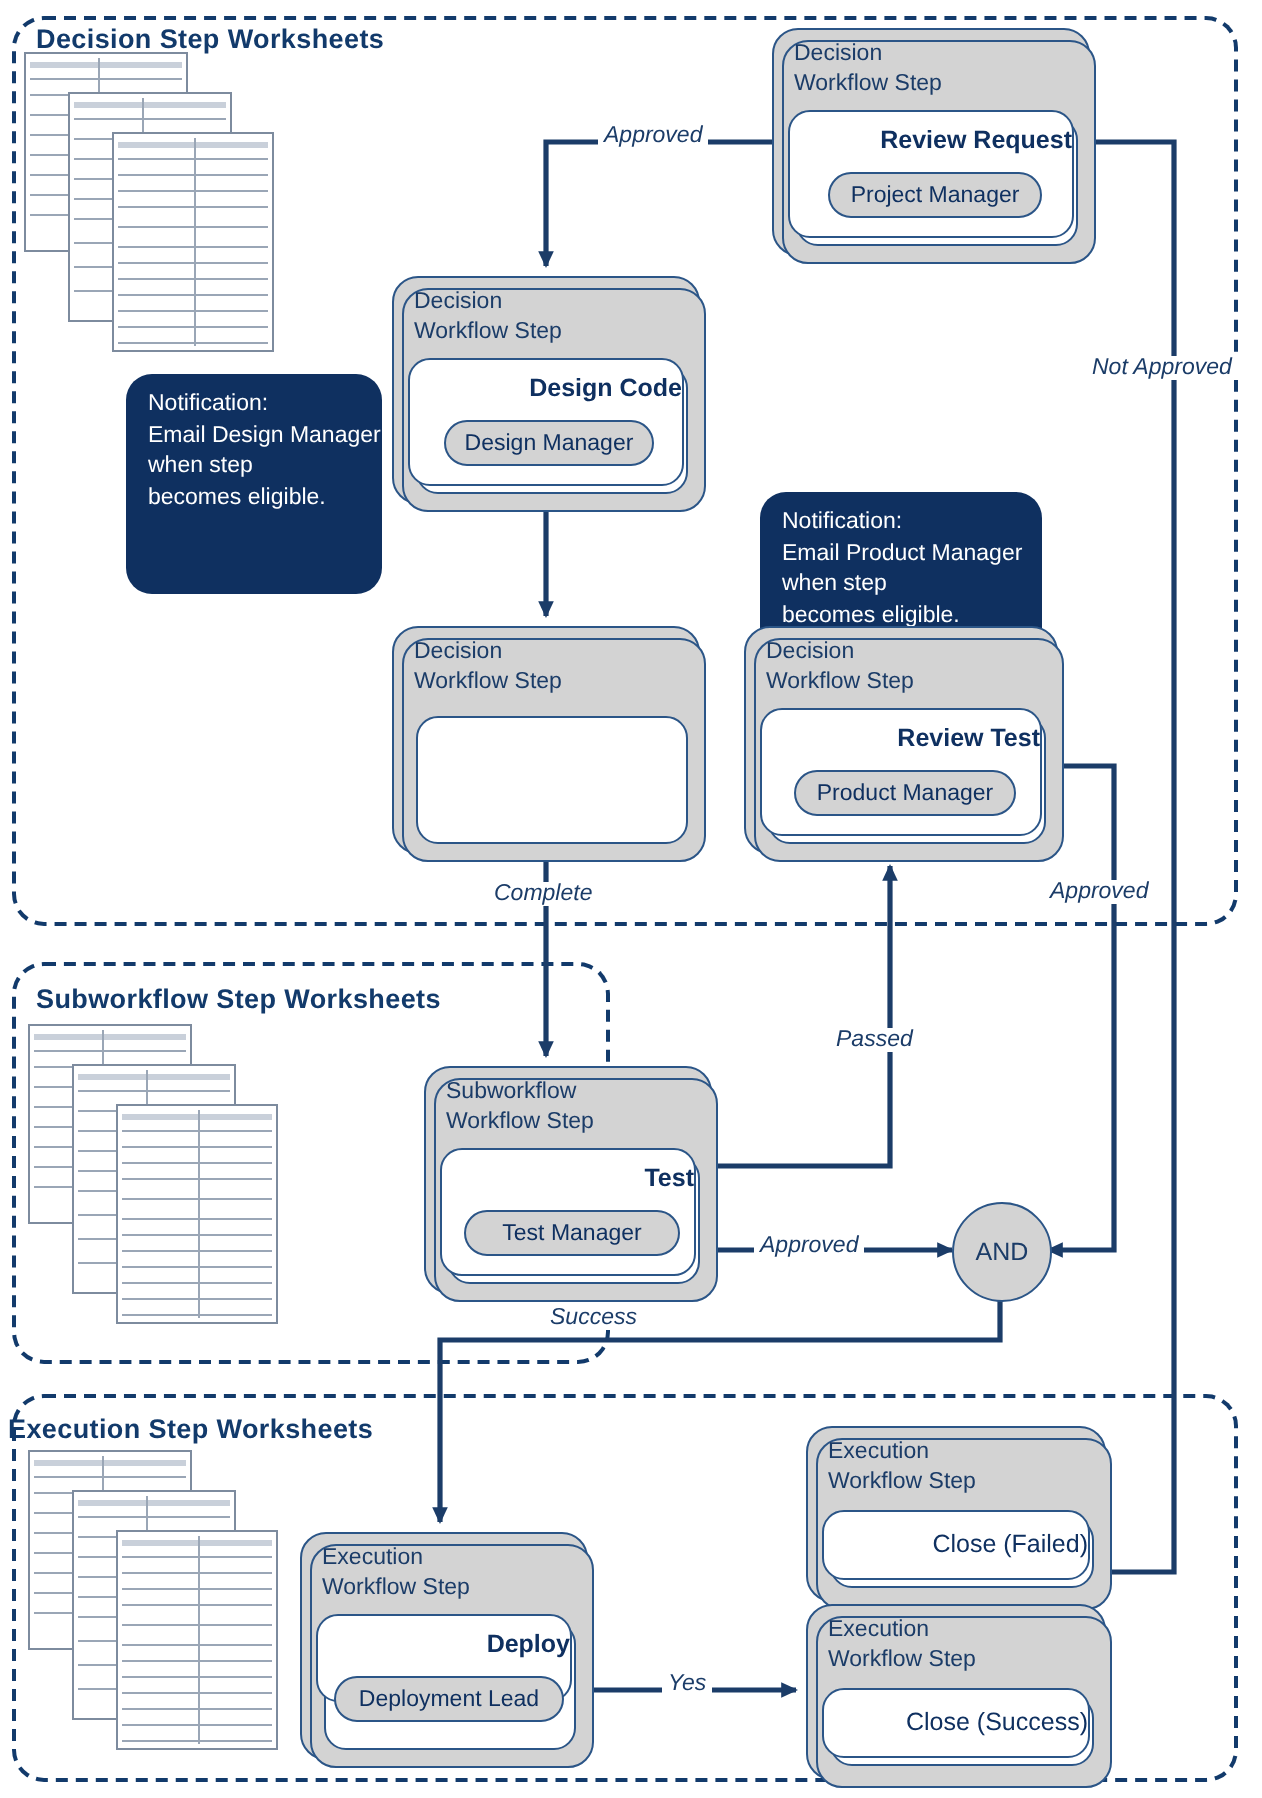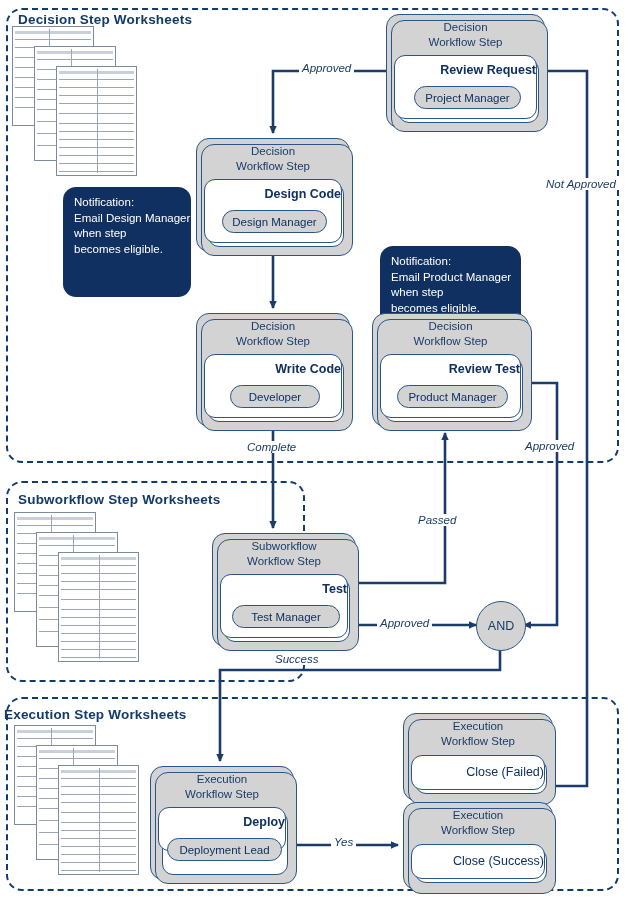--- a/index.html
+++ b/index.html
@@ -15,21 +15,21 @@
   .ws-stack{position:absolute;}
   .ws{position:absolute;background:#fff;border:1px solid #7d8b9e;box-sizing:border-box;}
   .ws .ln{position:absolute;left:2px;right:2px;height:1px;background:#9aa6b6;}
   .ws .vl{position:absolute;top:2px;bottom:2px;width:1px;background:#9aa6b6;}
   .ws .hd{position:absolute;left:2px;right:2px;height:3px;background:#c9d0da;}
 
   
   .node{position:absolute;box-sizing:border-box;background:#d3d3d3;border:1.6px solid #2b5587;border-radius:13px;}
   .node .shadow{position:absolute;left:4px;top:5px;right:-4px;bottom:-5px;background:#d3d3d3;border:1.6px solid #2b5587;border-radius:13px;z-index:0;}
   .node .body{position:absolute;left:0;top:0;right:0;bottom:0;z-index:2;}
-  .node .hdr{position:absolute;left:0;right:0;top:5px;text-align:center;color:#1b3c68;font-size:11.5px;line-height:15px;}
+  .node .hdr{position:absolute;left:0;right:0;top:5px;color:#1b3c68;font-size:11.5px;line-height:15px;padding-left:10px;}
   .node .inner{position:absolute;left:7px;right:7px;background:#ffffff;border:1.4px solid #2b5587;border-radius:11px;box-sizing:border-box;}
   .node .inner-shadow{position:absolute;background:#ffffff;border:1.4px solid #2b5587;border-radius:11px;box-sizing:border-box;z-index:1;}
   .node .title{position:absolute;left:0;right:0;text-align:right;color:#0f3060;font-size:12.5px;font-weight:700;}
   .node .role{position:absolute;background:#d3d3d3;border:1.4px solid #2b5587;border-radius:14px;box-sizing:border-box;
                display:flex;align-items:center;justify-content:center;color:#0f3060;font-size:11.5px;}
 
   
   .note{position:absolute;background:#0f3060;border-radius:13px;color:#ffffff;box-sizing:border-box;
         padding:8px 10px 10px 11px;font-size:11.5px;line-height:15.5px;z-index:6;}
   .note .l{display:block;white-space:nowrap;}
@@ -254,24 +254,20 @@
   </div>
 
   <div class="node" style="left:196px;top:313px;width:154px;height:114px;z-index:3;">
     <div class="shadow"></div>
     <div class="body">
       <div class="hdr">
         <span>Decision</span><br>
         <span>Workflow Step</span>
       </div>
       <div class="inner-shadow" style="left:11px;top:44px;width:136px;height:64px;"></div>
-      <div class="inner" style="top:40px;height:64px;z-index:2;">
-        <div class="title" style="top:7px;">Write Code</div>
-        <div class="role" style="left:25px;top:30px;width:90px;height:23px;">Developer</div>
-      </div>
     </div>
   </div>
 
   <div class="note" style="left:380px;top:246px;width:141px;height:110px;">
     <span class="l">Notification:</span>
     <span class="l">Email Product Manager</span>
     <span class="l">when step</span>
     <span class="l">becomes eligible.</span>
   </div>
 

